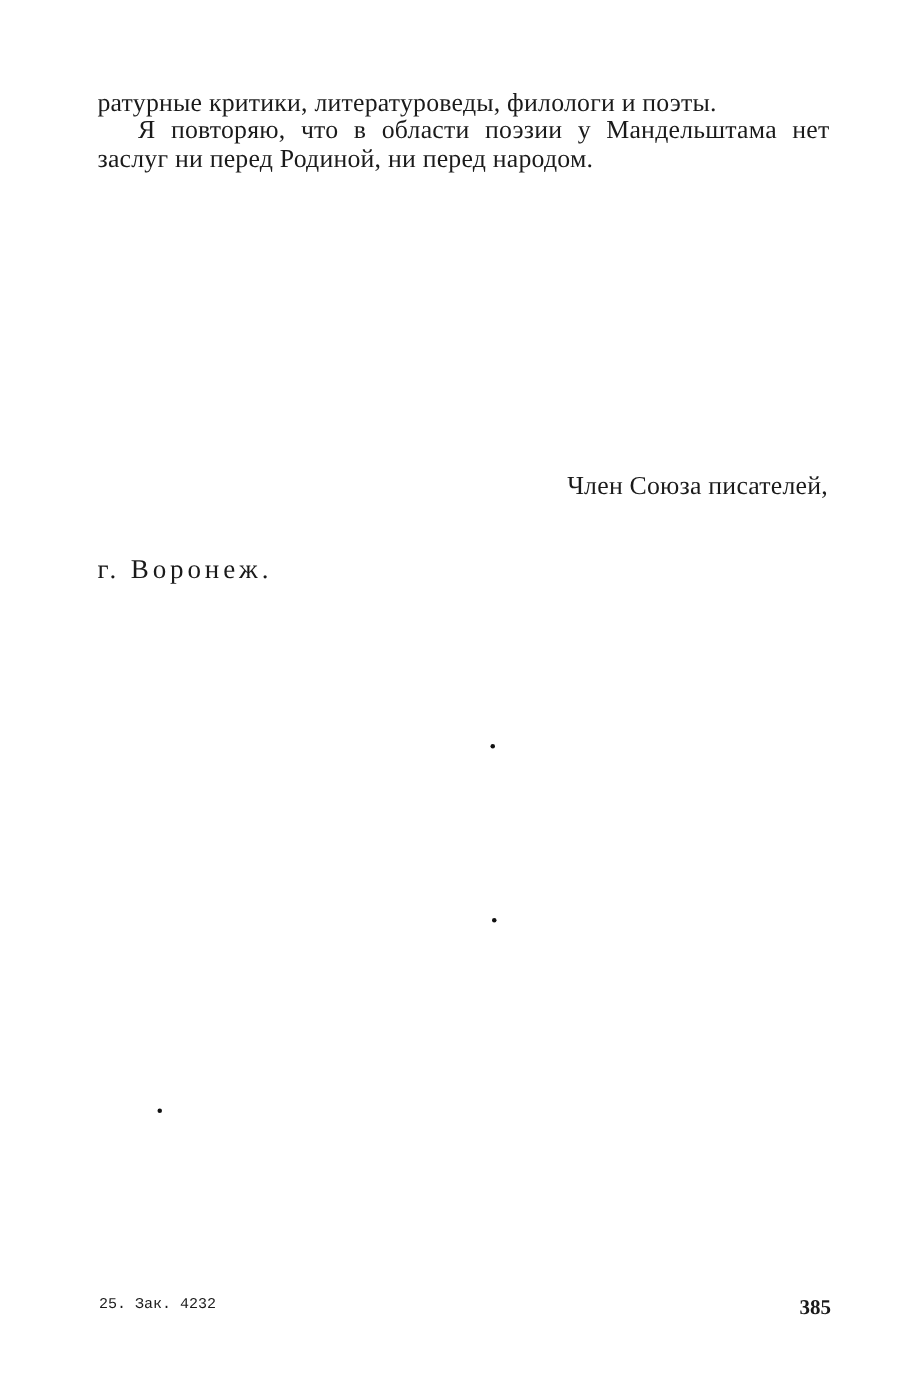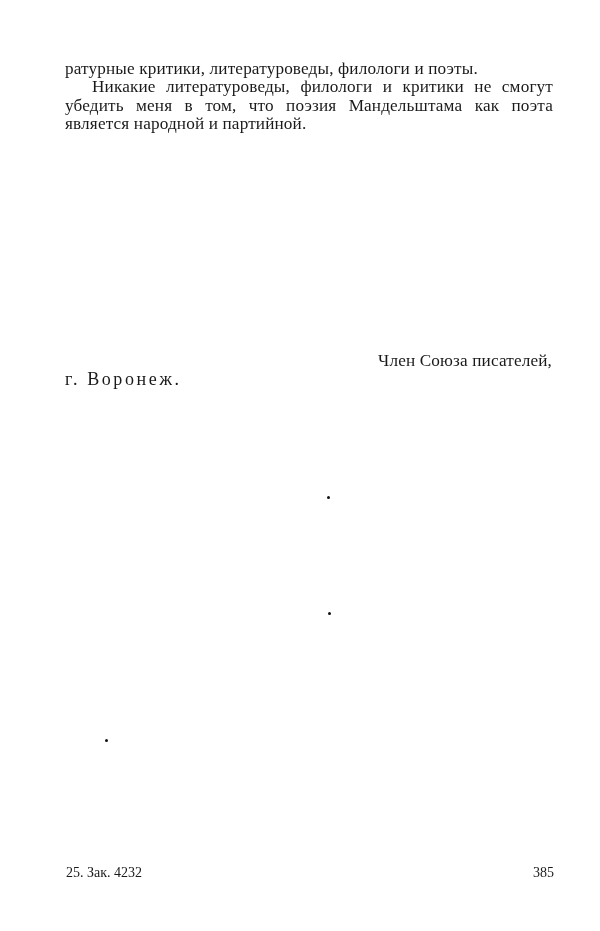--- a/index.html
+++ b/index.html
@@ -41,61 +41,62 @@
     }
     .signature {
       position: absolute;
       right: 52px;
       top: 315px;
       text-align: right;
       font-size: 17.2px;
       line-height: 18.5px;
       letter-spacing: 0.15px;
     }
-    .signature div { white-space: nowrap; margin-top: 37px; }
+    .signature div { white-space: nowrap; }
     .place {
       position: absolute;
       left: 61px;
       top: 370px;
       font-size: 18px;
       line-height: 18.5px;
       letter-spacing: 2.6px;
       white-space: nowrap;
     }
     .footer-left {
       position: absolute;
       left: 62px;
       top: 865px;
-      font-size: 14px;
-      font-family: Liberation Serif, serif;
+      font-size: 10px;
+      font-family: Liberation Mono, monospace;
       white-space: nowrap;
     }
     .footer-right {
       position: absolute;
       right: 50px;
       top: 865px;
       font-size: 14px;
       white-space: nowrap;
+      font-weight: bold;
     }
     .speck {
       position: absolute;
       width: 3px;
       height: 3px;
       border-radius: 50%;
       background: #111;
     }
   </style>
 </head>
 <body>
 
 <div class="page">
 
   <div class="body-text">
     <p class="cont">ратурные критики, литературоведы, филологи и поэты.</p>
-    <p>Никакие литературоведы, филологи и критики не смогут убедить меня в том, что поэзия Мандельштама как поэта является народной и партийной.</p>
+    <p>Я повторяю, что в области поэзии у Мандельштама нет заслуг ни перед Родиной, ни перед народом.</p>
   </div>
 
   <div class="signature">
     <div>Член Союза писателей,</div>
   </div>
 
   <div class="place">г. Воронеж.</div>
 
   <span class="speck" style="left:323px; top:496px;"></span>
   <span class="speck" style="left:324px; top:612px;"></span>

